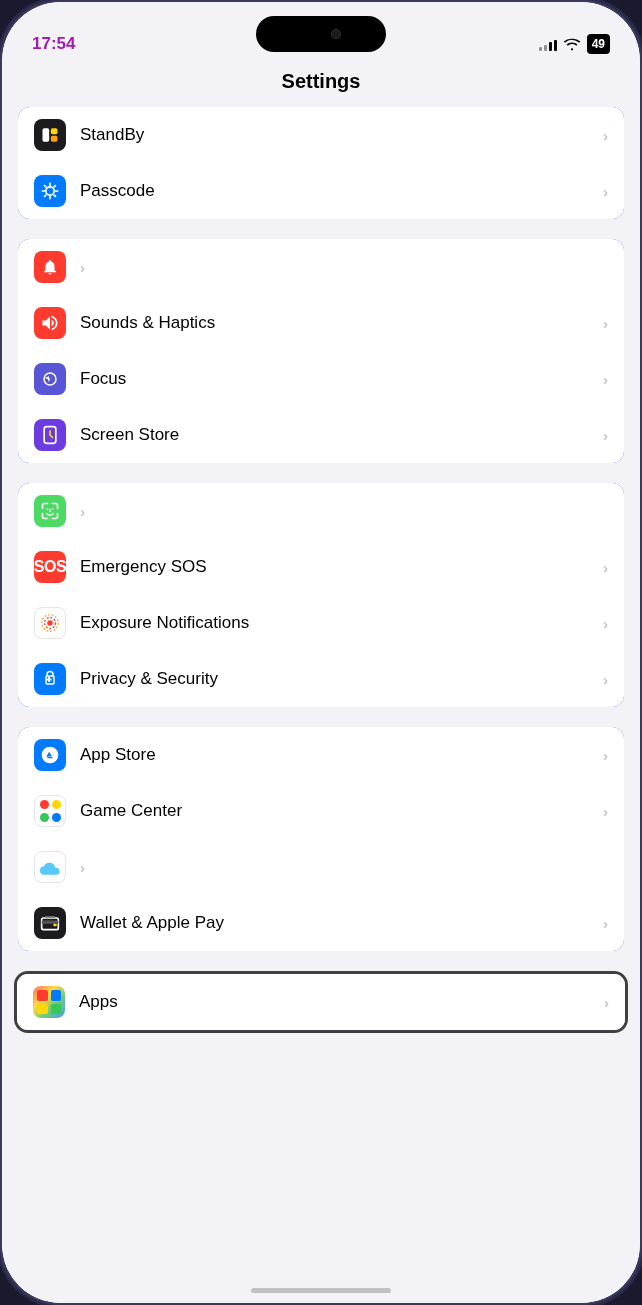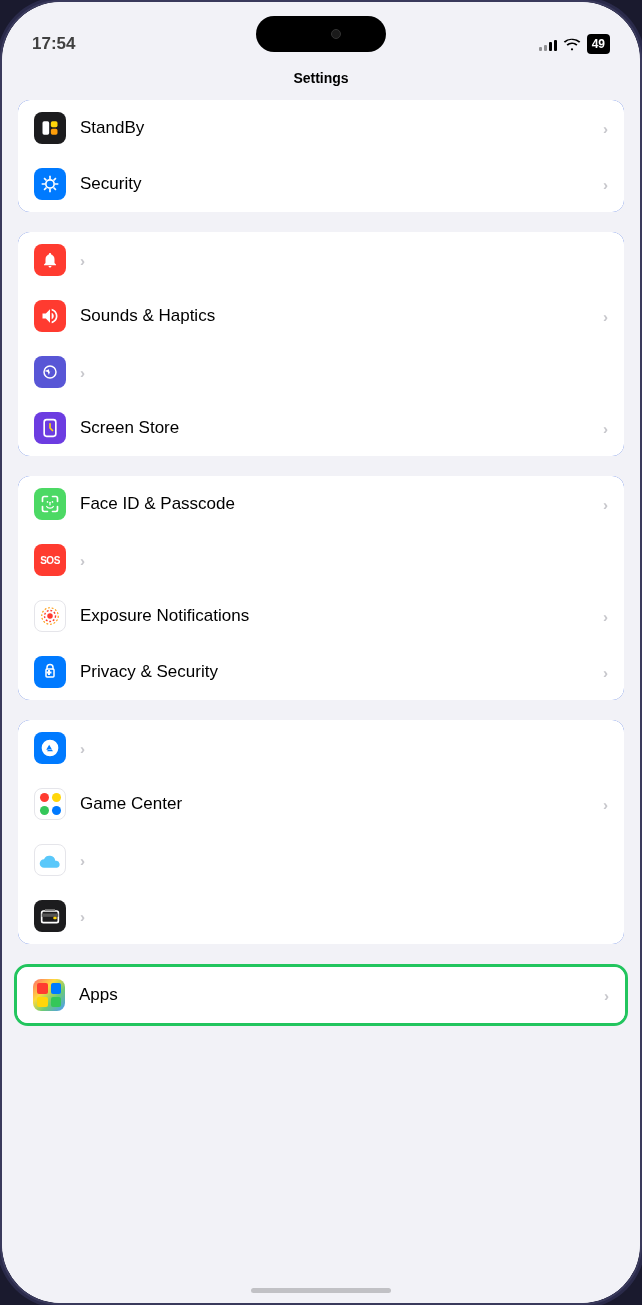--- a/index.html
+++ b/index.html
@@ -89,21 +89,21 @@
       justify-content: space-between;
       padding: 0 30px 8px 30px;
       background: #f2f2f7;
       position: relative;
       z-index: 10;
     }
 
     .status-time {
       font-size: 17px;
       font-weight: 600;
-      color: #404040;
+      color: #a21caf;
     }
 
     .status-icons {
       display: flex;
       align-items: center;
       gap: 6px;
     }
 
     .signal-bars {
       display: flex;
@@ -132,21 +132,21 @@
 
     
     .page-content {
       overflow-y: auto;
       height: calc(100% - 60px);
       background: #f2f2f7;
     }
 
     .page-title {
       text-align: center;
-      font-size: 14px;
+      font-size: 20px;
       font-weight: 700;
       color: #000;
       padding: 8px 0 14px 0;
     }
 
     .settings-group {
       background: #1d4ed8;
       border-radius: 12px;
       margin: 0 16px 20px 16px;
       overflow: hidden;
@@ -208,21 +208,21 @@
     .icon-sos { background: #ff3b30; }
     .icon-exposure { background: #fff; border: 1px solid #e5e5ea; }
     .icon-privacy { background: #007aff; }
     .icon-appstore { background: #007aff; }
     .icon-gamecenter { background: #fff; border: 1px solid #e5e5ea; }
     .icon-icloud { background: #fff; border: 1px solid #e5e5ea; }
     .icon-wallet { background: #1c1c1e; }
 
     
     .highlighted-group {
-      border: 3px solid #22c55e;
+      border: 3px solid #404040;
       border-radius: 14px;
       margin: 0 12px 20px 12px;
     }
 
     .highlighted-group .settings-row {
       border-radius: 11px;
     }
 
     
     .home-indicator {
@@ -287,21 +287,21 @@
               <line x1="12" y1="2" x2="12" y2="6" stroke="#fff" stroke-width="2"></line>
               <line x1="12" y1="18" x2="12" y2="22" stroke="#fff" stroke-width="2"></line>
               <line x1="2" y1="12" x2="6" y2="12" stroke="#fff" stroke-width="2"></line>
               <line x1="18" y1="12" x2="22" y2="12" stroke="#fff" stroke-width="2"></line>
               <line x1="4.93" y1="4.93" x2="7.76" y2="7.76" stroke="#fff" stroke-width="2"></line>
               <line x1="16.24" y1="16.24" x2="19.07" y2="19.07" stroke="#fff" stroke-width="2"></line>
               <line x1="19.07" y1="4.93" x2="16.24" y2="7.76" stroke="#fff" stroke-width="2"></line>
               <line x1="7.76" y1="16.24" x2="4.93" y2="19.07" stroke="#fff" stroke-width="2"></line>
             </svg>
           </div>
-          <span class="row-label">Security</span>
+          <span class="row-label">Passcode</span>
           <span class="chevron">›</span>
         </div>
       </div>
 
       <div class="settings-group">
         <div class="settings-row">
           <div class="row-icon icon-notifications">
             <svg width="18" height="20" viewBox="0 0 24 24" fill="none">
               <path d="M12 22c1.1 0 2-.9 2-2h-4c0 1.1.9 2 2 2zm6-6v-5c0-3.07-1.64-5.64-4.5-6.32V4c0-.83-.67-1.5-1.5-1.5s-1.5.67-1.5 1.5v.68C7.63 5.36 6 7.92 6 11v5l-2 2v1h16v-1l-2-2z" fill="#fff"></path>
             </svg>
@@ -318,20 +318,21 @@
           <span class="row-label">Sounds &amp; Haptics</span>
           <span class="chevron">›</span>
         </div>
         <div class="settings-row">
           <div class="row-icon icon-focus">
             <svg width="18" height="18" viewBox="0 0 24 24" fill="none">
               <path d="M12 3a9 9 0 100 18A9 9 0 0012 3zm0 16a7 7 0 110-14 7 7 0 010 14z" fill="#fff"></path>
               <path d="M10 8l1.5 4L16 10l-4 1.5L10.5 16 9 12 4.5 10.5 9 9z" fill="#fff"></path>
             </svg>
           </div>
+          <span class="row-label">Focus</span>
           <span class="chevron">›</span>
         </div>
         <div class="settings-row">
           <div class="row-icon icon-screentime">
             <svg width="20" height="20" viewBox="0 0 24 24" fill="none">
               <rect x="5" y="2" width="14" height="20" rx="3" stroke="#fff" stroke-width="2"></rect>
               <path d="M12 7v5l3 3" stroke="#ffd60a" stroke-width="2" stroke-linecap="round"></path>
             </svg>
           </div>
           <span class="row-label">Screen Store</span>
@@ -343,27 +344,27 @@
         <div class="settings-row">
           <div class="row-icon icon-faceid">
             <svg width="20" height="20" viewBox="0 0 24 24" fill="none">
               <path d="M9 3H5a2 2 0 00-2 2v4M15 3h4a2 2 0 012 2v4M3 15v4a2 2 0 002 2h4M15 21h4a2 2 0 002-2v-4" stroke="#fff" stroke-width="2" stroke-linecap="round"></path>
               <circle cx="9" cy="9.5" r="1" fill="#fff"></circle>
               <circle cx="15" cy="9.5" r="1" fill="#fff"></circle>
               <path d="M8 15s1 2 4 2 4-2 4-2" stroke="#fff" stroke-width="1.5" stroke-linecap="round"></path>
               <line x1="12" y1="10" x2="12" y2="13" stroke="#fff" stroke-width="1.5" stroke-linecap="round"></line>
             </svg>
           </div>
-          <span class="row-label">Face ID &amp; Passcode</span>
           <span class="chevron">›</span>
         </div>
         <div class="settings-row">
           <div class="row-icon icon-sos">
-            <span style="font-size:10px; font-weight:800; color:#fff; letter-spacing:-0.5px;">SOS</span>
-          </div>
+            <span style="font-size:16px; font-weight:800; color:#fff; letter-spacing:-0.5px;">SOS</span>
+          </div>
+          <span class="row-label">Emergency SOS</span>
           <span class="chevron">›</span>
         </div>
         <div class="settings-row">
           <div class="row-icon icon-exposure">
             <svg width="22" height="22" viewBox="0 0 24 24" fill="none">
               <circle cx="12" cy="12" r="3" fill="#ff3b30"></circle>
               <circle cx="12" cy="12" r="6" stroke="#ff3b30" stroke-width="1.5" stroke-dasharray="2 2"></circle>
               <circle cx="12" cy="12" r="9" stroke="#ff9500" stroke-width="1.2" stroke-dasharray="2 2"></circle>
             </svg>
           </div>
@@ -384,20 +385,21 @@
         </div>
       </div>
 
       <div class="settings-group">
         <div class="settings-row">
           <div class="row-icon icon-appstore">
             <svg width="20" height="20" viewBox="0 0 24 24" fill="none">
               <path d="M12 2a10 10 0 100 20A10 10 0 0012 2zM8.5 16l1.5-2.5h4L15.5 16H8.5zm-1-2l3.5-6 3.5 6H7.5z" fill="#fff"></path>
             </svg>
           </div>
+          <span class="row-label">App Store</span>
           <span class="chevron">›</span>
         </div>
         <div class="settings-row">
           <div class="row-icon icon-gamecenter">
             <div style="display:flex; flex-wrap:wrap; width:22px; height:22px; gap:3px; align-items:center; justify-content:center;">
               <div style="width:9px;height:9px;border-radius:50%;background:#ff3b30;"></div>
               <div style="width:9px;height:9px;border-radius:50%;background:#ffd60a;"></div>
               <div style="width:9px;height:9px;border-radius:50%;background:#34c759;"></div>
               <div style="width:9px;height:9px;border-radius:50%;background:#007aff;"></div>
             </div>
@@ -415,20 +417,21 @@
         </div>
         <div class="settings-row">
           <div class="row-icon icon-wallet">
             <svg width="20" height="18" viewBox="0 0 24 20" fill="none">
               <rect x="2" y="4" width="20" height="14" rx="2" stroke="#fff" stroke-width="2"></rect>
               <rect x="2" y="7" width="20" height="4" fill="#555"></rect>
               <rect x="16" y="11" width="4" height="3" rx="1" fill="#ffd60a"></rect>
               <path d="M6 2h12v2H6z" fill="#888"></path>
             </svg>
           </div>
+          <span class="row-label">Wallet &amp; Apple Pay</span>
           <span class="chevron">›</span>
         </div>
       </div>
 
       <div class="highlighted-group">
         <div class="settings-row">
           <div class="row-icon" style="background: linear-gradient(135deg, #ff6b6b 0%, #ffd93d 35%, #6bcb77 65%, #4d96ff 100%); position:relative; overflow:hidden;">
             <div style="display:grid; grid-template-columns: 1fr 1fr; gap:3px; padding:4px; width:100%; height:100%;">
               <div style="background:#ff3b30; border-radius:2px;"></div>
               <div style="background:#007aff; border-radius:2px;"></div>

